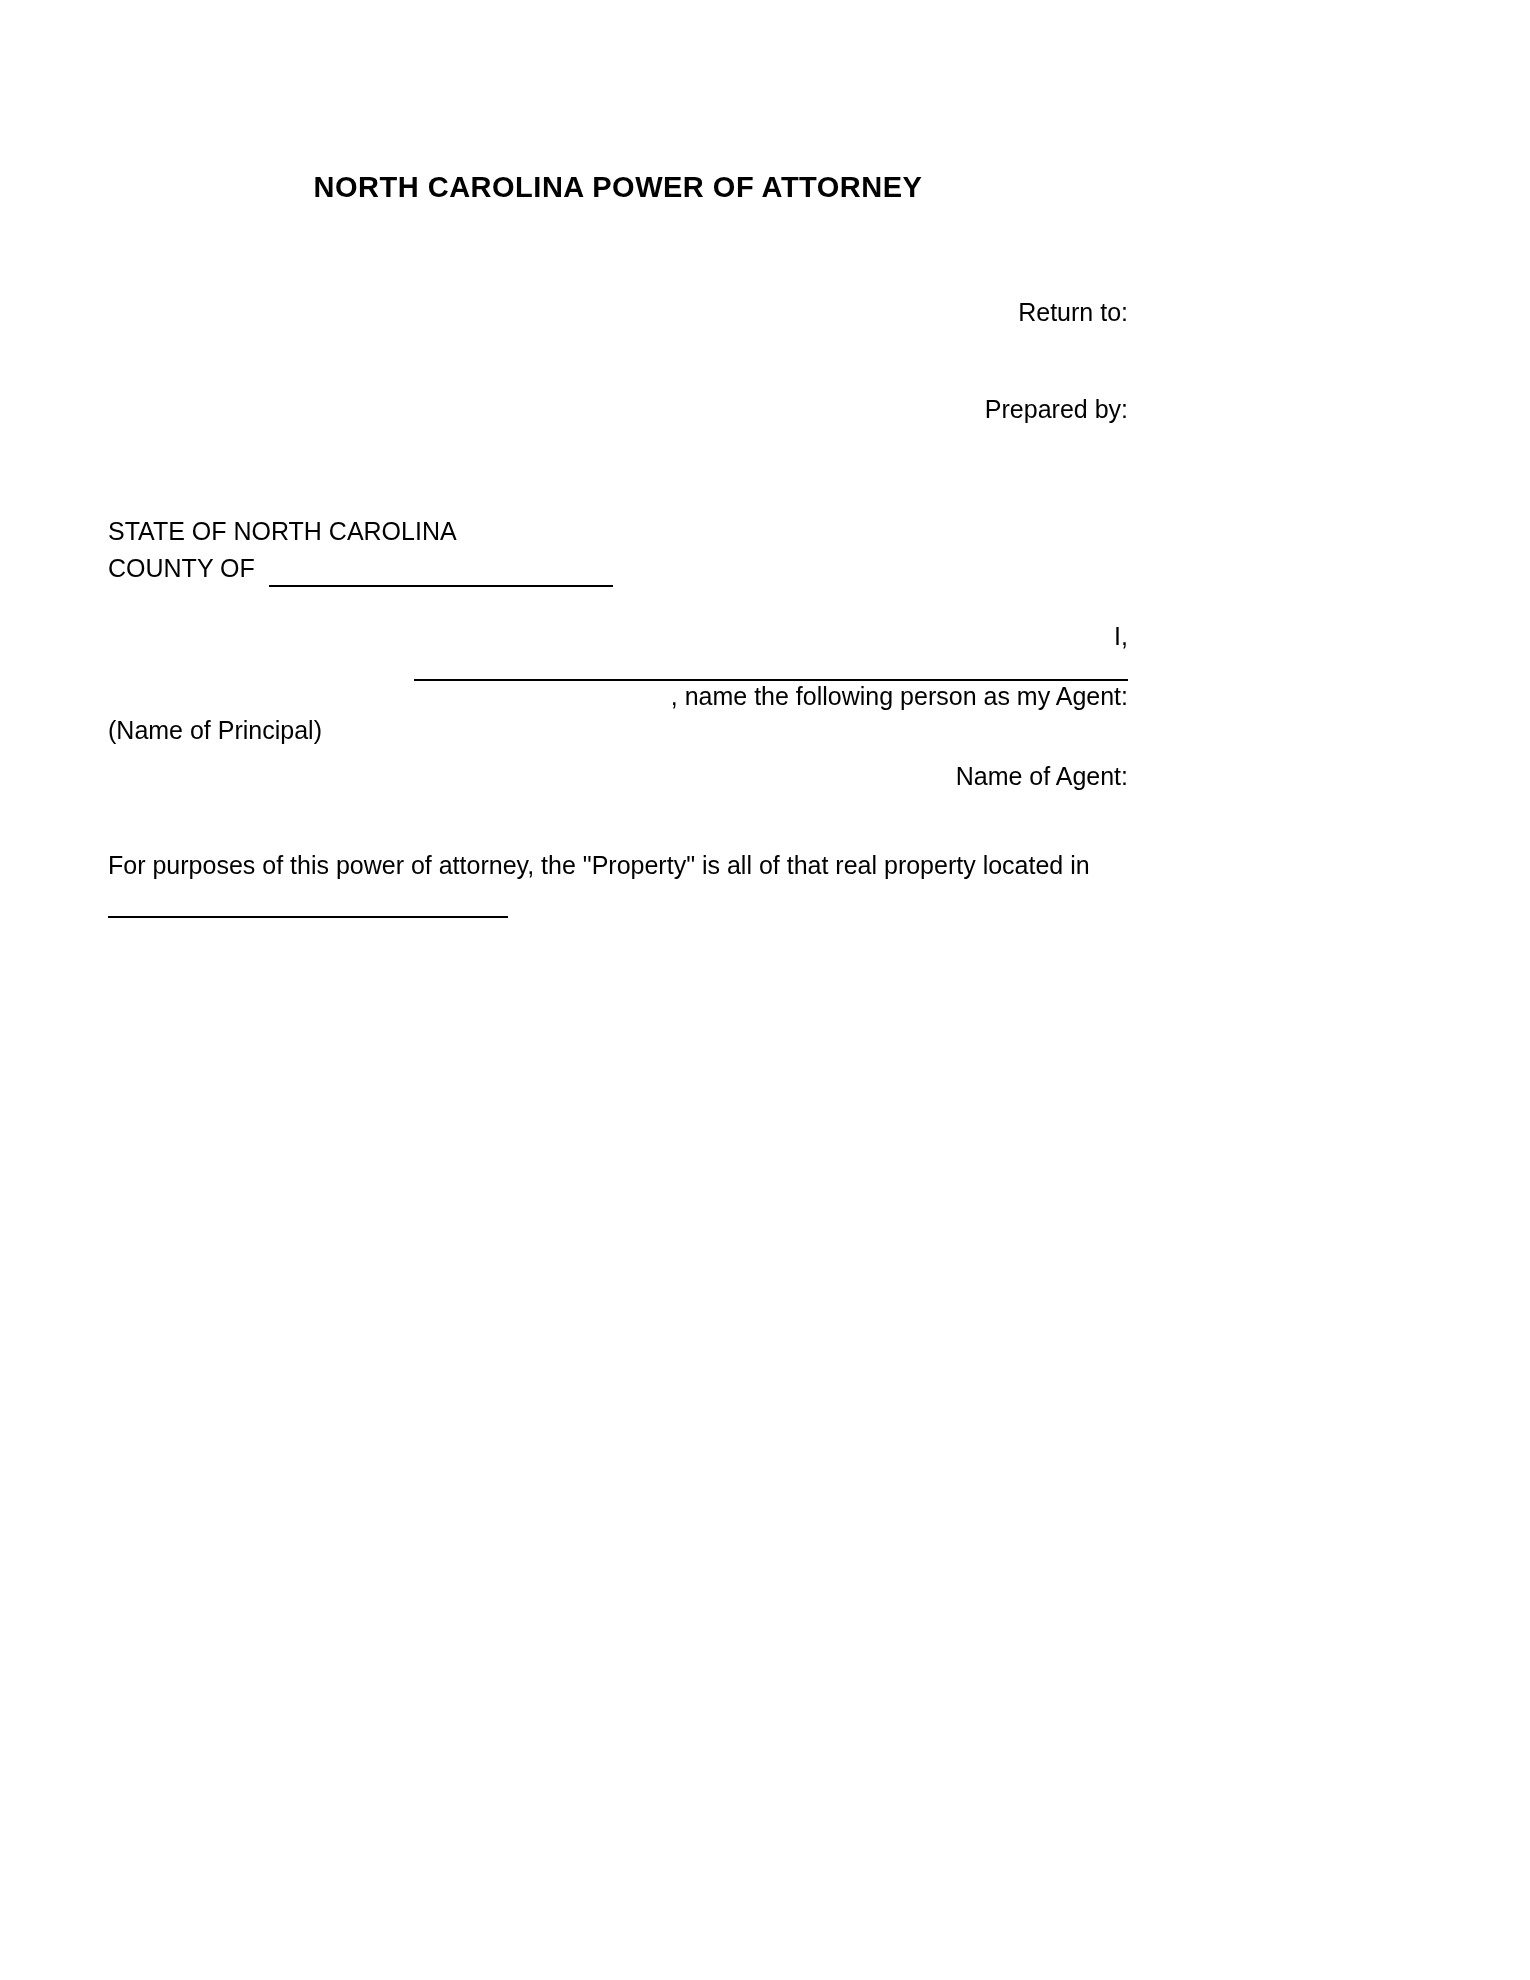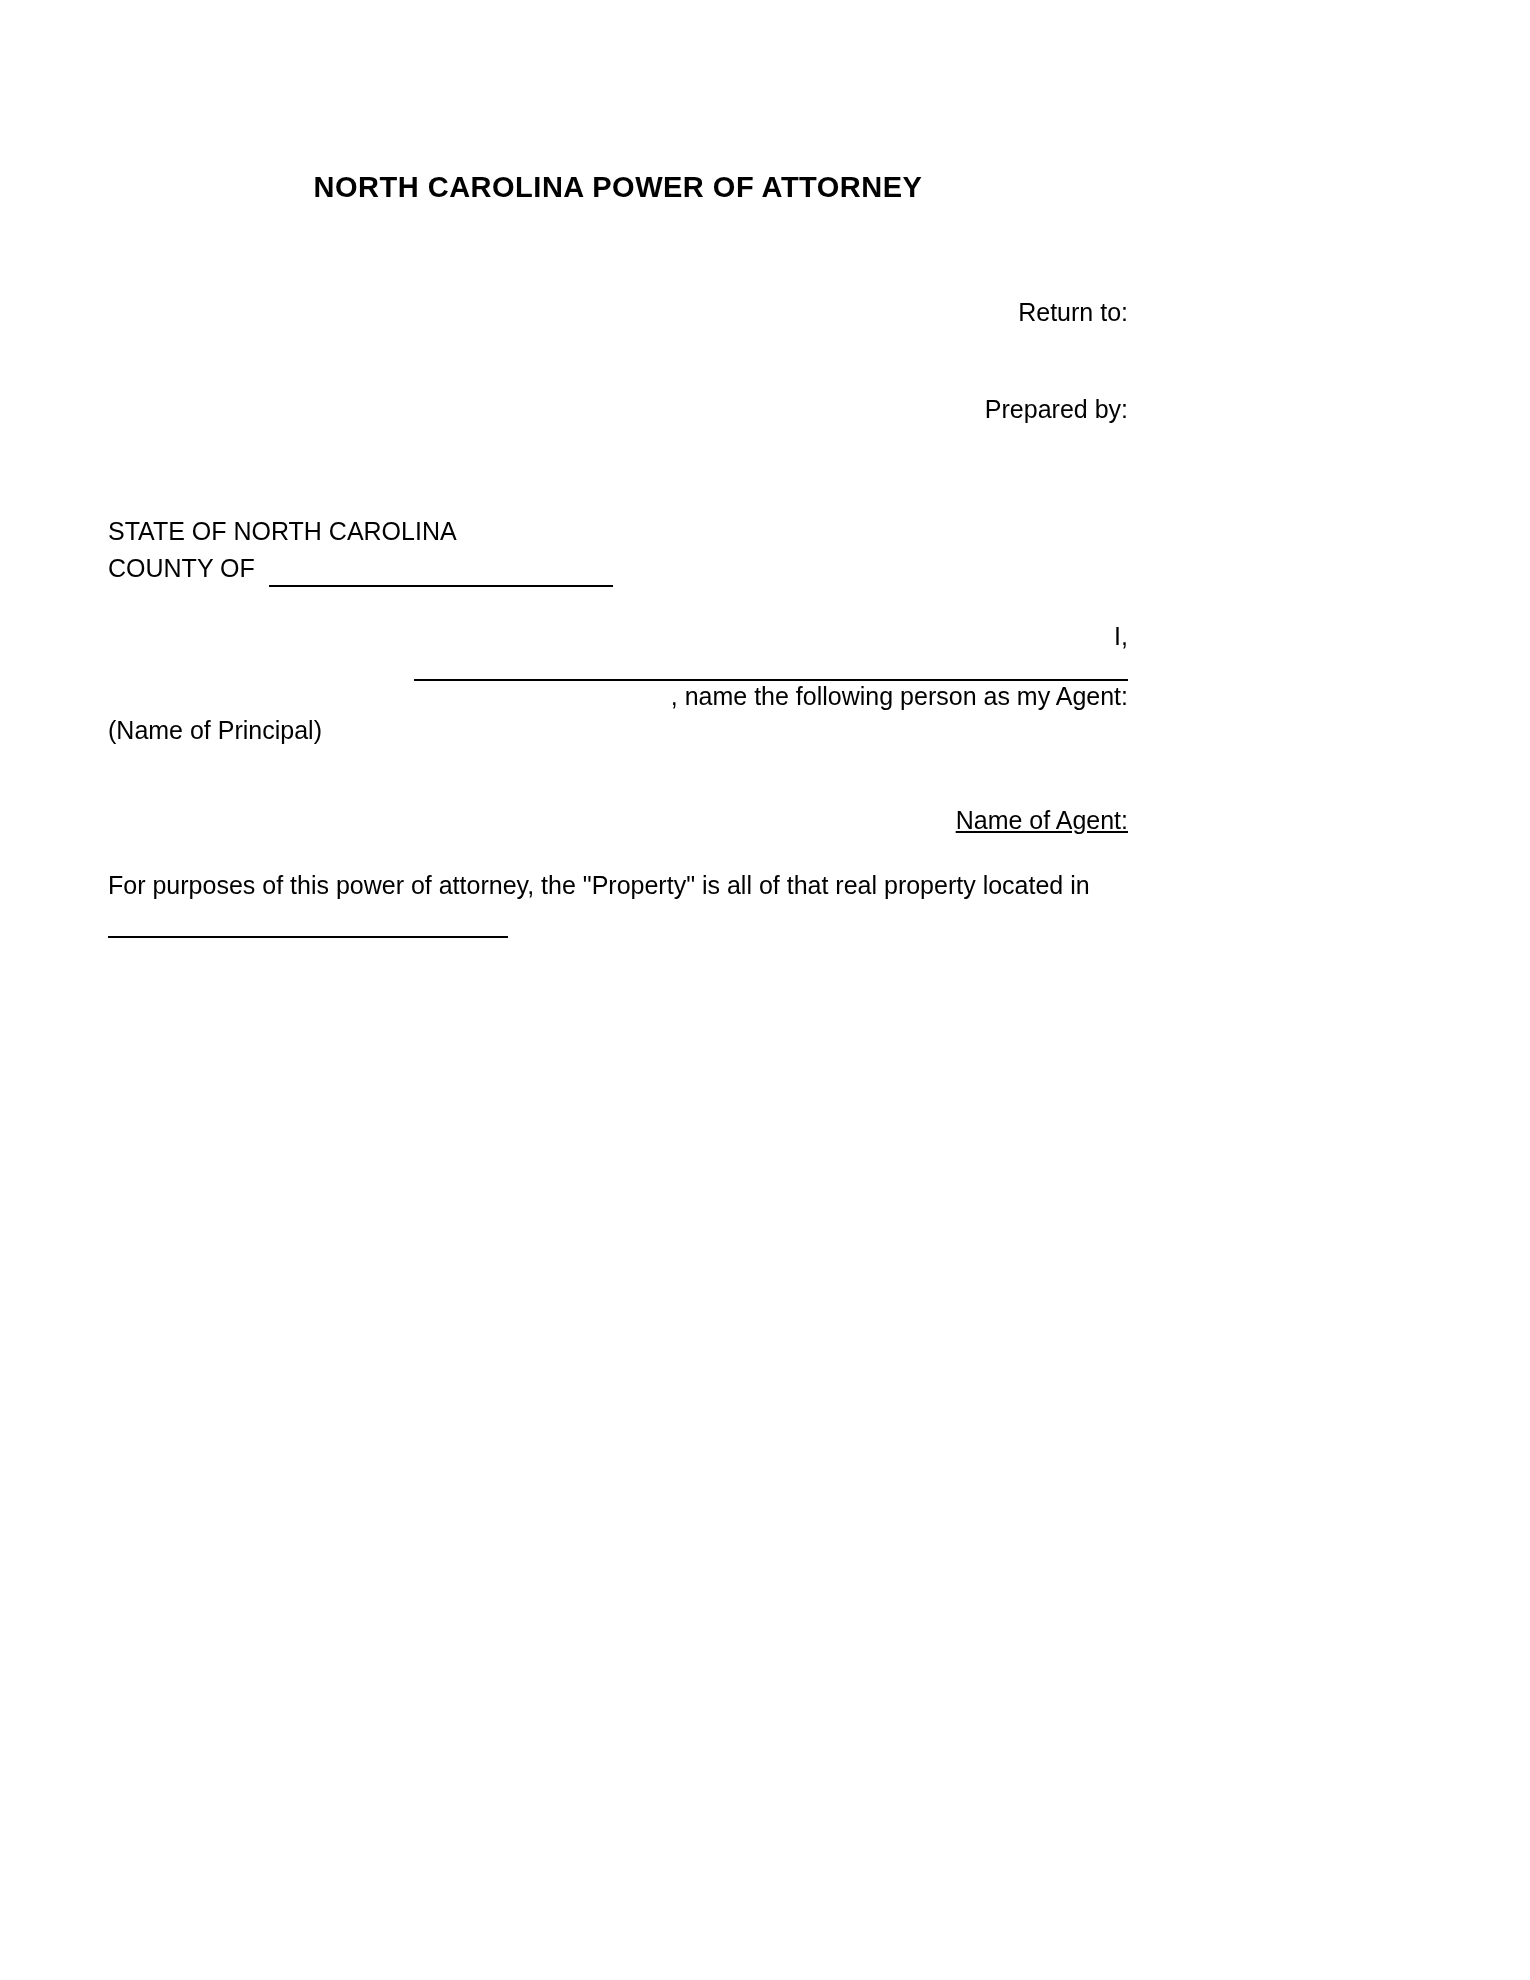--- a/index.html
+++ b/index.html
@@ -52,24 +52,25 @@
   .county-blank { width: 344px; margin-left: 14px; height: 34px; }
 
   .principal-row { margin-top: 34px; }
   .principal-blank { width: 714px; margin-left: 10px; }
 
   .caption-row {
     margin-top: 4px;
     line-height: 30px;
   }
 
-  .agent-row { margin-top: 60px; text-decoration: underline; }
+  .agent-row { margin-top: 16px; }
   .agent-blank { margin-left: 12px; }
 
   .paragraph {
+    margin-top: 24px;
     line-height: 40px;
   }
   .inline-blank {
     display: inline-block;
     width: 400px;
     height: 1em;
     border-bottom: 2px solid #000000;
     margin-bottom: -4px;
   }
 </style>

